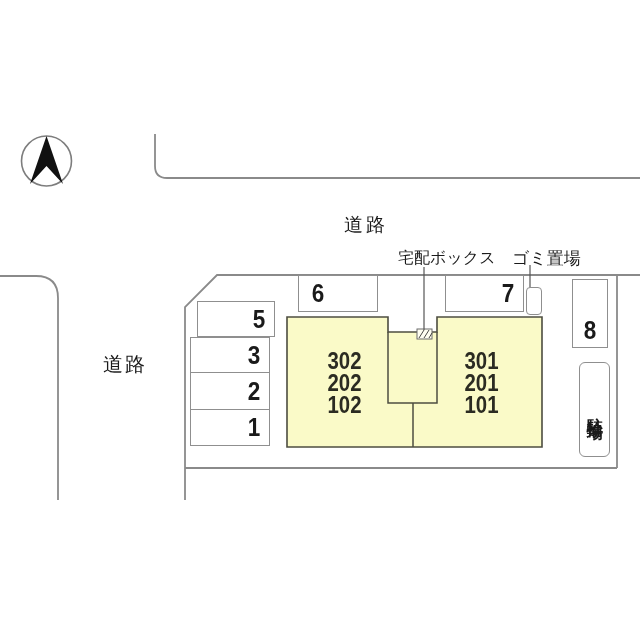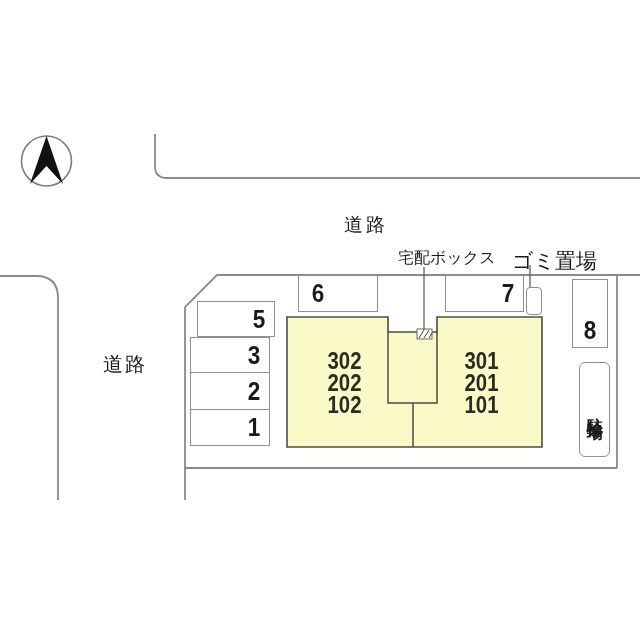--- a/index.html
+++ b/index.html
@@ -65,21 +65,21 @@
     </g>
 
     <path d="M424 267 L424 330" fill="none" stroke="#555555" stroke-width="1.2"></path>
     <path d="M530 265 L530 296" fill="none" stroke="#555555" stroke-width="1.2"></path>
   </svg>
 
   <div class="label" style="left:344px;top:212px;font-size:19px;letter-spacing:3px;">道路</div>
   <div class="label" style="left:103px;top:351px;font-size:20px;letter-spacing:2px;">道路</div>
 
   <div class="label" style="left:398px;top:248px;font-size:16px;text-align:center;">宅配ボックス</div>
-  <div class="label" style="left:512px;top:247px;font-size:21px;">ゴミ置場</div>
+  <div class="label" style="left:512px;top:247px;font-size:17px;">ゴミ置場</div>
 
   <div class="parking-box align-right" style="left:197px;top:301px;width:78px;height:36px;">
     <span class="parking-num">5</span>
   </div>
   <div class="parking-box align-right" style="left:190px;top:337px;width:80px;height:36px;">
     <span class="parking-num">3</span>
   </div>
   <div class="parking-box align-right" style="left:190px;top:372px;width:80px;height:38px;">
     <span class="parking-num">2</span>
   </div>

